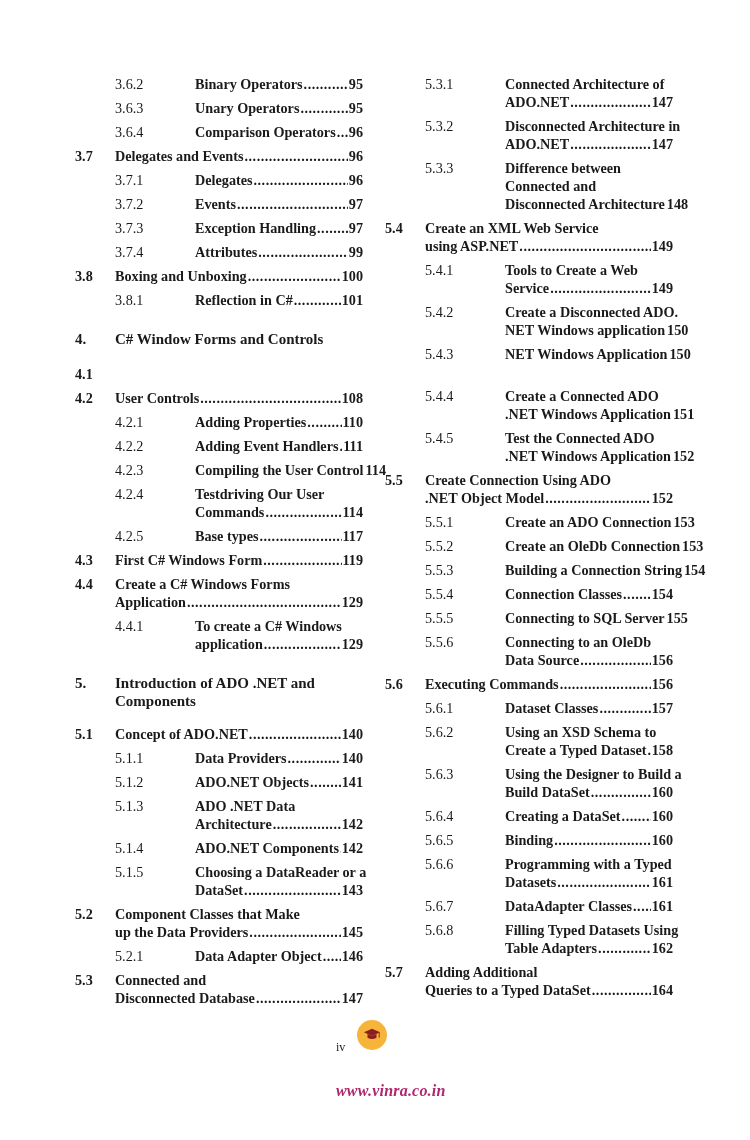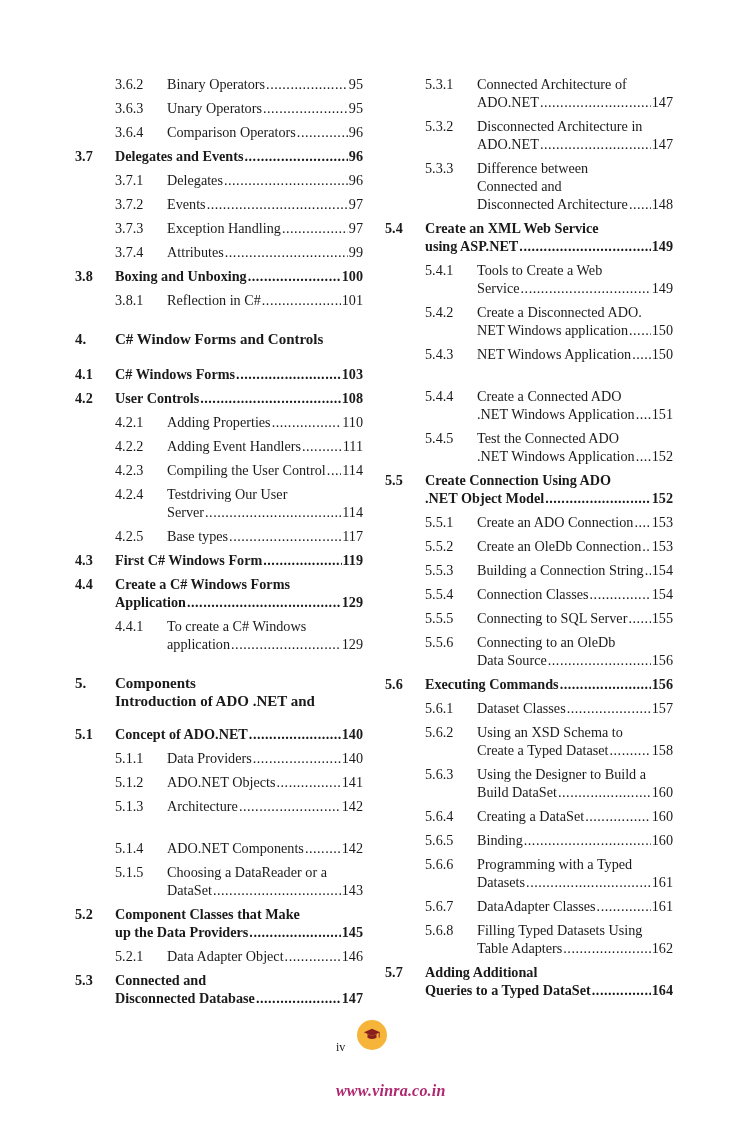--- a/index.html
+++ b/index.html
@@ -6,21 +6,21 @@
   body { width: 750px; height: 1140px; position: relative; overflow: hidden;
          font-family: "Liberation Serif", "DejaVu Serif", serif; color: #1a1a1a; }
   .col { position: absolute; top: 75px; }
   .col.left { left: 75px; width: 288px; }
   .col.right { left: 385px; width: 288px; }
   .entry { position: relative; font-size: 14.2px; line-height: 18px; }
   .entry .num { position: absolute; left: 0; top: 0; }
   .entry.sub .num { left: 40px; }
   .entry .body { display: block; }
   .entry.sec .body, .entry.chap .body { margin-left: 40px; }
-  .entry.sub .body { margin-left: 92px; }
+  .entry.sub .body { margin-left: 120px; font-weight: bold; }
   .entry.sec, .entry.chap { font-weight: bold; }
   .line { display: flex; align-items: baseline; }
   .line .t { white-space: nowrap; }
   .line .dots { flex: 1; overflow: hidden; white-space: nowrap; margin: 0 1px; }
   .line .dots::after { content: "....................................................................................................................................................................."; letter-spacing: 0.5px; }
   .line .pg { white-space: nowrap; }
   .chap { font-size: 15px; }
   .footer-page { position: absolute; left: 336px; top: 1040px; font-size: 12px; }
   .logo { position: absolute; left: 357px; top: 1020px; width: 30px; height: 30px; border-radius: 50%;
           background: #f6b53a; display: flex; align-items: center; justify-content: center; }
@@ -135,27 +135,20 @@
     <div class="entry chap" style="position: absolute; left: 0px; right: 0px; top: 255px;">
       <span class="num">4.</span>
       <span class="body">
         <div class="line">
           <span class="t">C# Window Forms and Controls</span>
         </div>
       </span>
     </div>
     <div class="entry sec" style="position: absolute; left: 0px; right: 0px; top: 290px;">
       <span class="num">4.1</span>
-      <span class="body">
-        <div class="line">
-          <span class="t">C# Windows Forms</span>
-          <span class="dots"></span>
-          <span class="pg">103</span>
-        </div>
-      </span>
     </div>
     <div class="entry sec" style="position: absolute; left: 0px; right: 0px; top: 314px;">
       <span class="num">4.2</span>
       <span class="body">
         <div class="line">
           <span class="t">User Controls</span>
           <span class="dots"></span>
           <span class="pg">108</span>
         </div>
       </span>
@@ -190,21 +183,21 @@
         </div>
       </span>
     </div>
     <div class="entry sub" style="position: absolute; left: 0px; right: 0px; top: 410px;">
       <span class="num">4.2.4</span>
       <span class="body">
         <div class="line">
           <span class="t">Testdriving Our User</span>
         </div>
         <div class="line">
-          <span class="t">Server</span>
+          <span class="t">Commands</span>
           <span class="dots"></span>
           <span class="pg">114</span>
         </div>
       </span>
     </div>
     <div class="entry sub" style="position: absolute; left: 0px; right: 0px; top: 452px;">
       <span class="num">4.2.5</span>
       <span class="body">
         <div class="line">
           <span class="t">Base types</span>
@@ -246,24 +239,24 @@
           <span class="t">application</span>
           <span class="dots"></span>
           <span class="pg">129</span>
         </div>
       </span>
     </div>
     <div class="entry chap" style="position: absolute; left: 0px; right: 0px; top: 599px;">
       <span class="num">5.</span>
       <span class="body">
         <div class="line">
+          <span class="t">Introduction of ADO .NET and</span>
+        </div>
+        <div class="line">
           <span class="t">Components</span>
-        </div>
-        <div class="line">
-          <span class="t">Introduction of ADO .NET and</span>
         </div>
       </span>
     </div>
     <div class="entry sec" style="position: absolute; left: 0px; right: 0px; top: 650px;">
       <span class="num">5.1</span>
       <span class="body">
         <div class="line">
           <span class="t">Concept of ADO.NET</span>
           <span class="dots"></span>
           <span class="pg">140</span>
@@ -286,20 +279,23 @@
         <div class="line">
           <span class="t">ADO.NET Objects</span>
           <span class="dots"></span>
           <span class="pg">141</span>
         </div>
       </span>
     </div>
     <div class="entry sub" style="position: absolute; left: 0px; right: 0px; top: 722px;">
       <span class="num">5.1.3</span>
       <span class="body">
+        <div class="line">
+          <span class="t">ADO .NET Data</span>
+        </div>
         <div class="line">
           <span class="t">Architecture</span>
           <span class="dots"></span>
           <span class="pg">142</span>
         </div>
       </span>
     </div>
     <div class="entry sub" style="position: absolute; left: 0px; right: 0px; top: 764px;">
       <span class="num">5.1.4</span>
       <span class="body">

